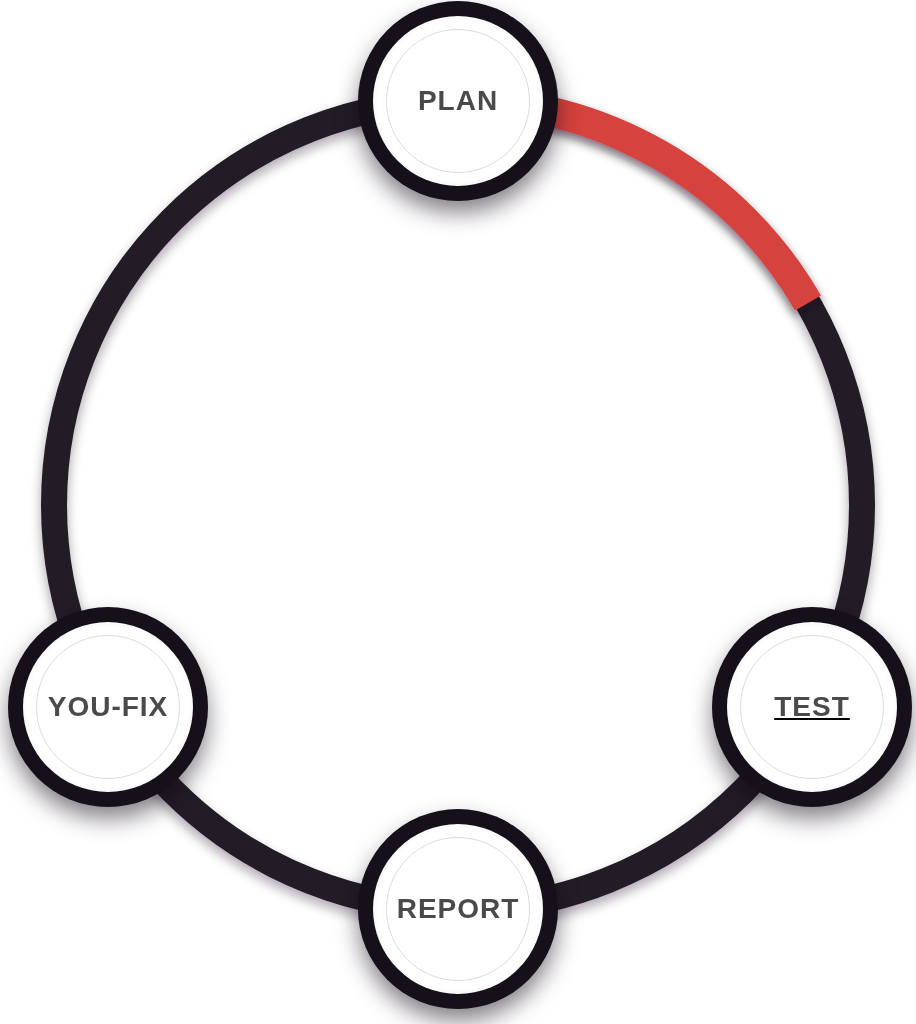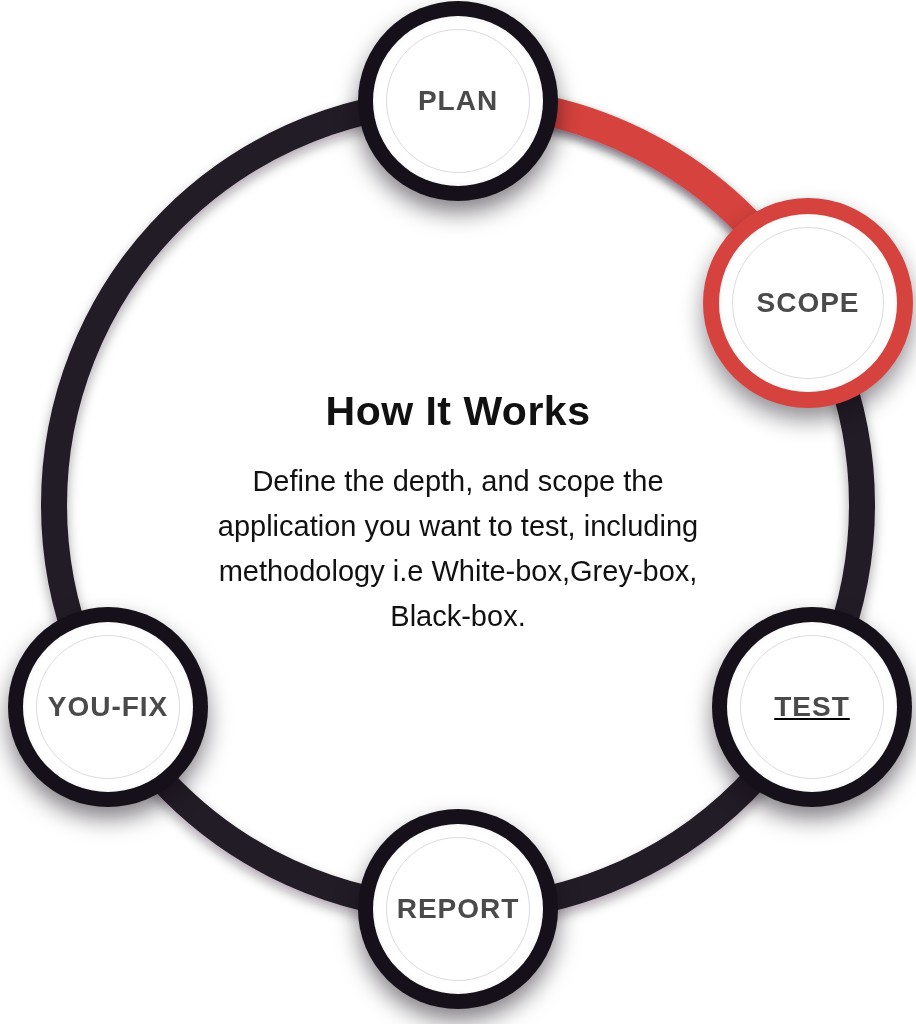--- a/index.html
+++ b/index.html
@@ -114,27 +114,20 @@
   </svg>
 
   <div class="node standard node-plan">
     <div class="node-inner">
       <div class="node-outline">
         <span class="node-label">PLAN</span>
       </div>
     </div>
   </div>
 
-  <div class="node active node-scope">
-    <div class="node-inner">
-      <div class="node-outline">
-        <span class="node-label">SCOPE</span>
-      </div>
-    </div>
-  </div>
 
   <div class="node standard node-test">
     <div class="node-inner">
       <div class="node-outline">
         <span class="node-label">TEST</span>
       </div>
     </div>
   </div>
 
   <div class="node standard node-you-fix">
@@ -147,23 +140,14 @@
 
   <div class="node standard node-report">
     <div class="node-inner">
       <div class="node-outline">
         <span class="node-label">REPORT</span>
       </div>
     </div>
   </div>
 
 
-  <div class="center-text">
-    <h2 class="center-title">How It Works</h2>
-    <div class="center-desc">
-      <div>Define the depth, and scope the</div>
-      <div>application you want to test, including</div>
-      <div>methodology i.e White-box,Grey-box,</div>
-      <div>Black-box.</div>
-    </div>
-  </div>
 
 </div>
 
 </body></html>

